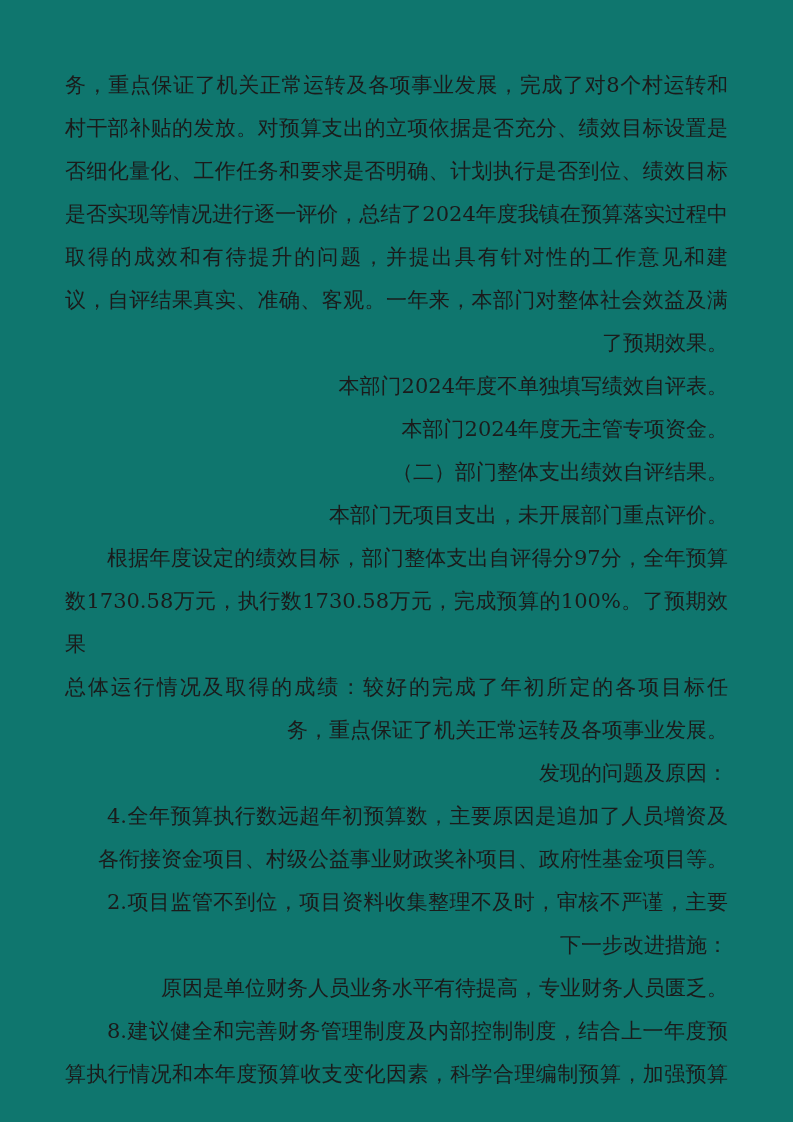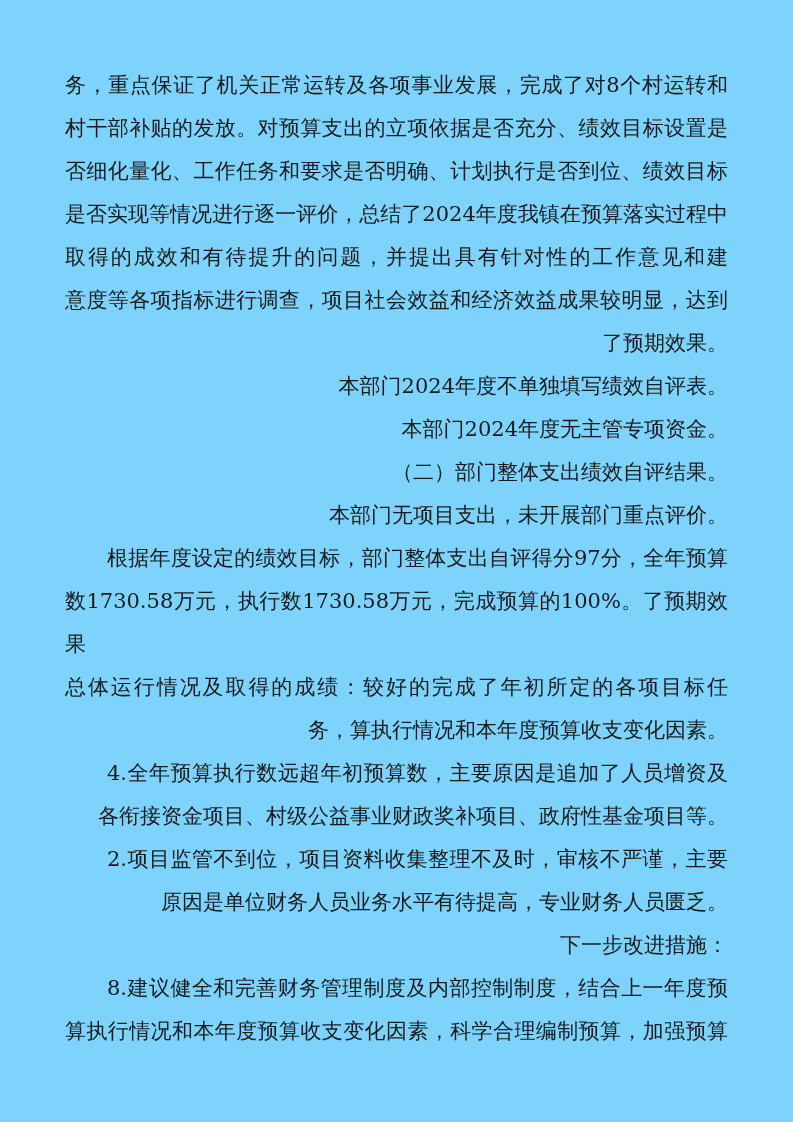--- a/index.html
+++ b/index.html
@@ -4,21 +4,21 @@
 <style>
   html, body {
     margin: 0;
     padding: 0;
     background: #ffffff;
   }
   .page {
     position: relative;
     width: 793px;
     height: 1122px;
-    background: #7dd3fc;
+    background: #0f766e;
     overflow: hidden;
     box-sizing: border-box;
     padding: 64px 65px 0 65px;
     font-family: "DejaVu Serif", serif;
   }
   .doc-body {
     width: 663px;
     color: var(--text-color, #1b1b1b);
     font-size: 21px;
     line-height: 43px;
@@ -47,31 +47,32 @@
 </head>
 <body>
 
 <div class="page">
   <main class="doc-body" id="doc-body">
       <div class="line fill">务，重点保证了机关正常运转及各项事业发展，完成了对8个村运转和</div>
       <div class="line fill">村干部补贴的发放。对预算支出的立项依据是否充分、绩效目标设置是</div>
       <div class="line fill">否细化量化、工作任务和要求是否明确、计划执行是否到位、绩效目标</div>
       <div class="line fill">是否实现等情况进行逐一评价，总结了2024年度我镇在预算落实过程中</div>
       <div class="line fill">取得的成效和有待提升的问题，并提出具有针对性的工作意见和建</div>
-      <div class="line fill">意度等各项指标进行调查，项目社会效益和经济效益成果较明显，达到</div>
+      <div class="line fill">议，自评结果真实、准确、客观。一年来，本部门对整体社会效益及满</div>
       <div class="line">了预期效果。</div>
       <div class="line indent">本部门2024年度不单独填写绩效自评表。</div>
       <div class="line indent">本部门2024年度无主管专项资金。</div>
       <div class="line indent">（二）部门整体支出绩效自评结果。</div>
       <div class="line indent">本部门无项目支出，未开展部门重点评价。</div>
       <div class="line indent fill">根据年度设定的绩效目标，部门整体支出自评得分97分，全年预算</div>
       <div class="line fill">数1730.58万元，执行数1730.58万元，完成预算的100%。了预期效果</div>
       <div class="line fill">总体运行情况及取得的成绩：较好的完成了年初所定的各项目标任</div>
-      <div class="line">务，算执行情况和本年度预算收支变化因素。</div>
+      <div class="line">务，重点保证了机关正常运转及各项事业发展。</div>
+      <div class="line indent">发现的问题及原因：</div>
       <div class="line indent fill">4.全年预算执行数远超年初预算数，主要原因是追加了人员增资及</div>
       <div class="line">各衔接资金项目、村级公益事业财政奖补项目、政府性基金项目等。</div>
       <div class="line indent fill">2.项目监管不到位，项目资料收集整理不及时，审核不严谨，主要</div>
+      <div class="line indent">下一步改进措施：</div>
       <div class="line">原因是单位财务人员业务水平有待提高，专业财务人员匮乏。</div>
-      <div class="line indent">下一步改进措施：</div>
       <div class="line indent fill">8.建议健全和完善财务管理制度及内部控制制度，结合上一年度预</div>
       <div class="line fill">算执行情况和本年度预算收支变化因素，科学合理编制预算，加强预算</div>
     </main>
 </div>
 
 </body></html>

